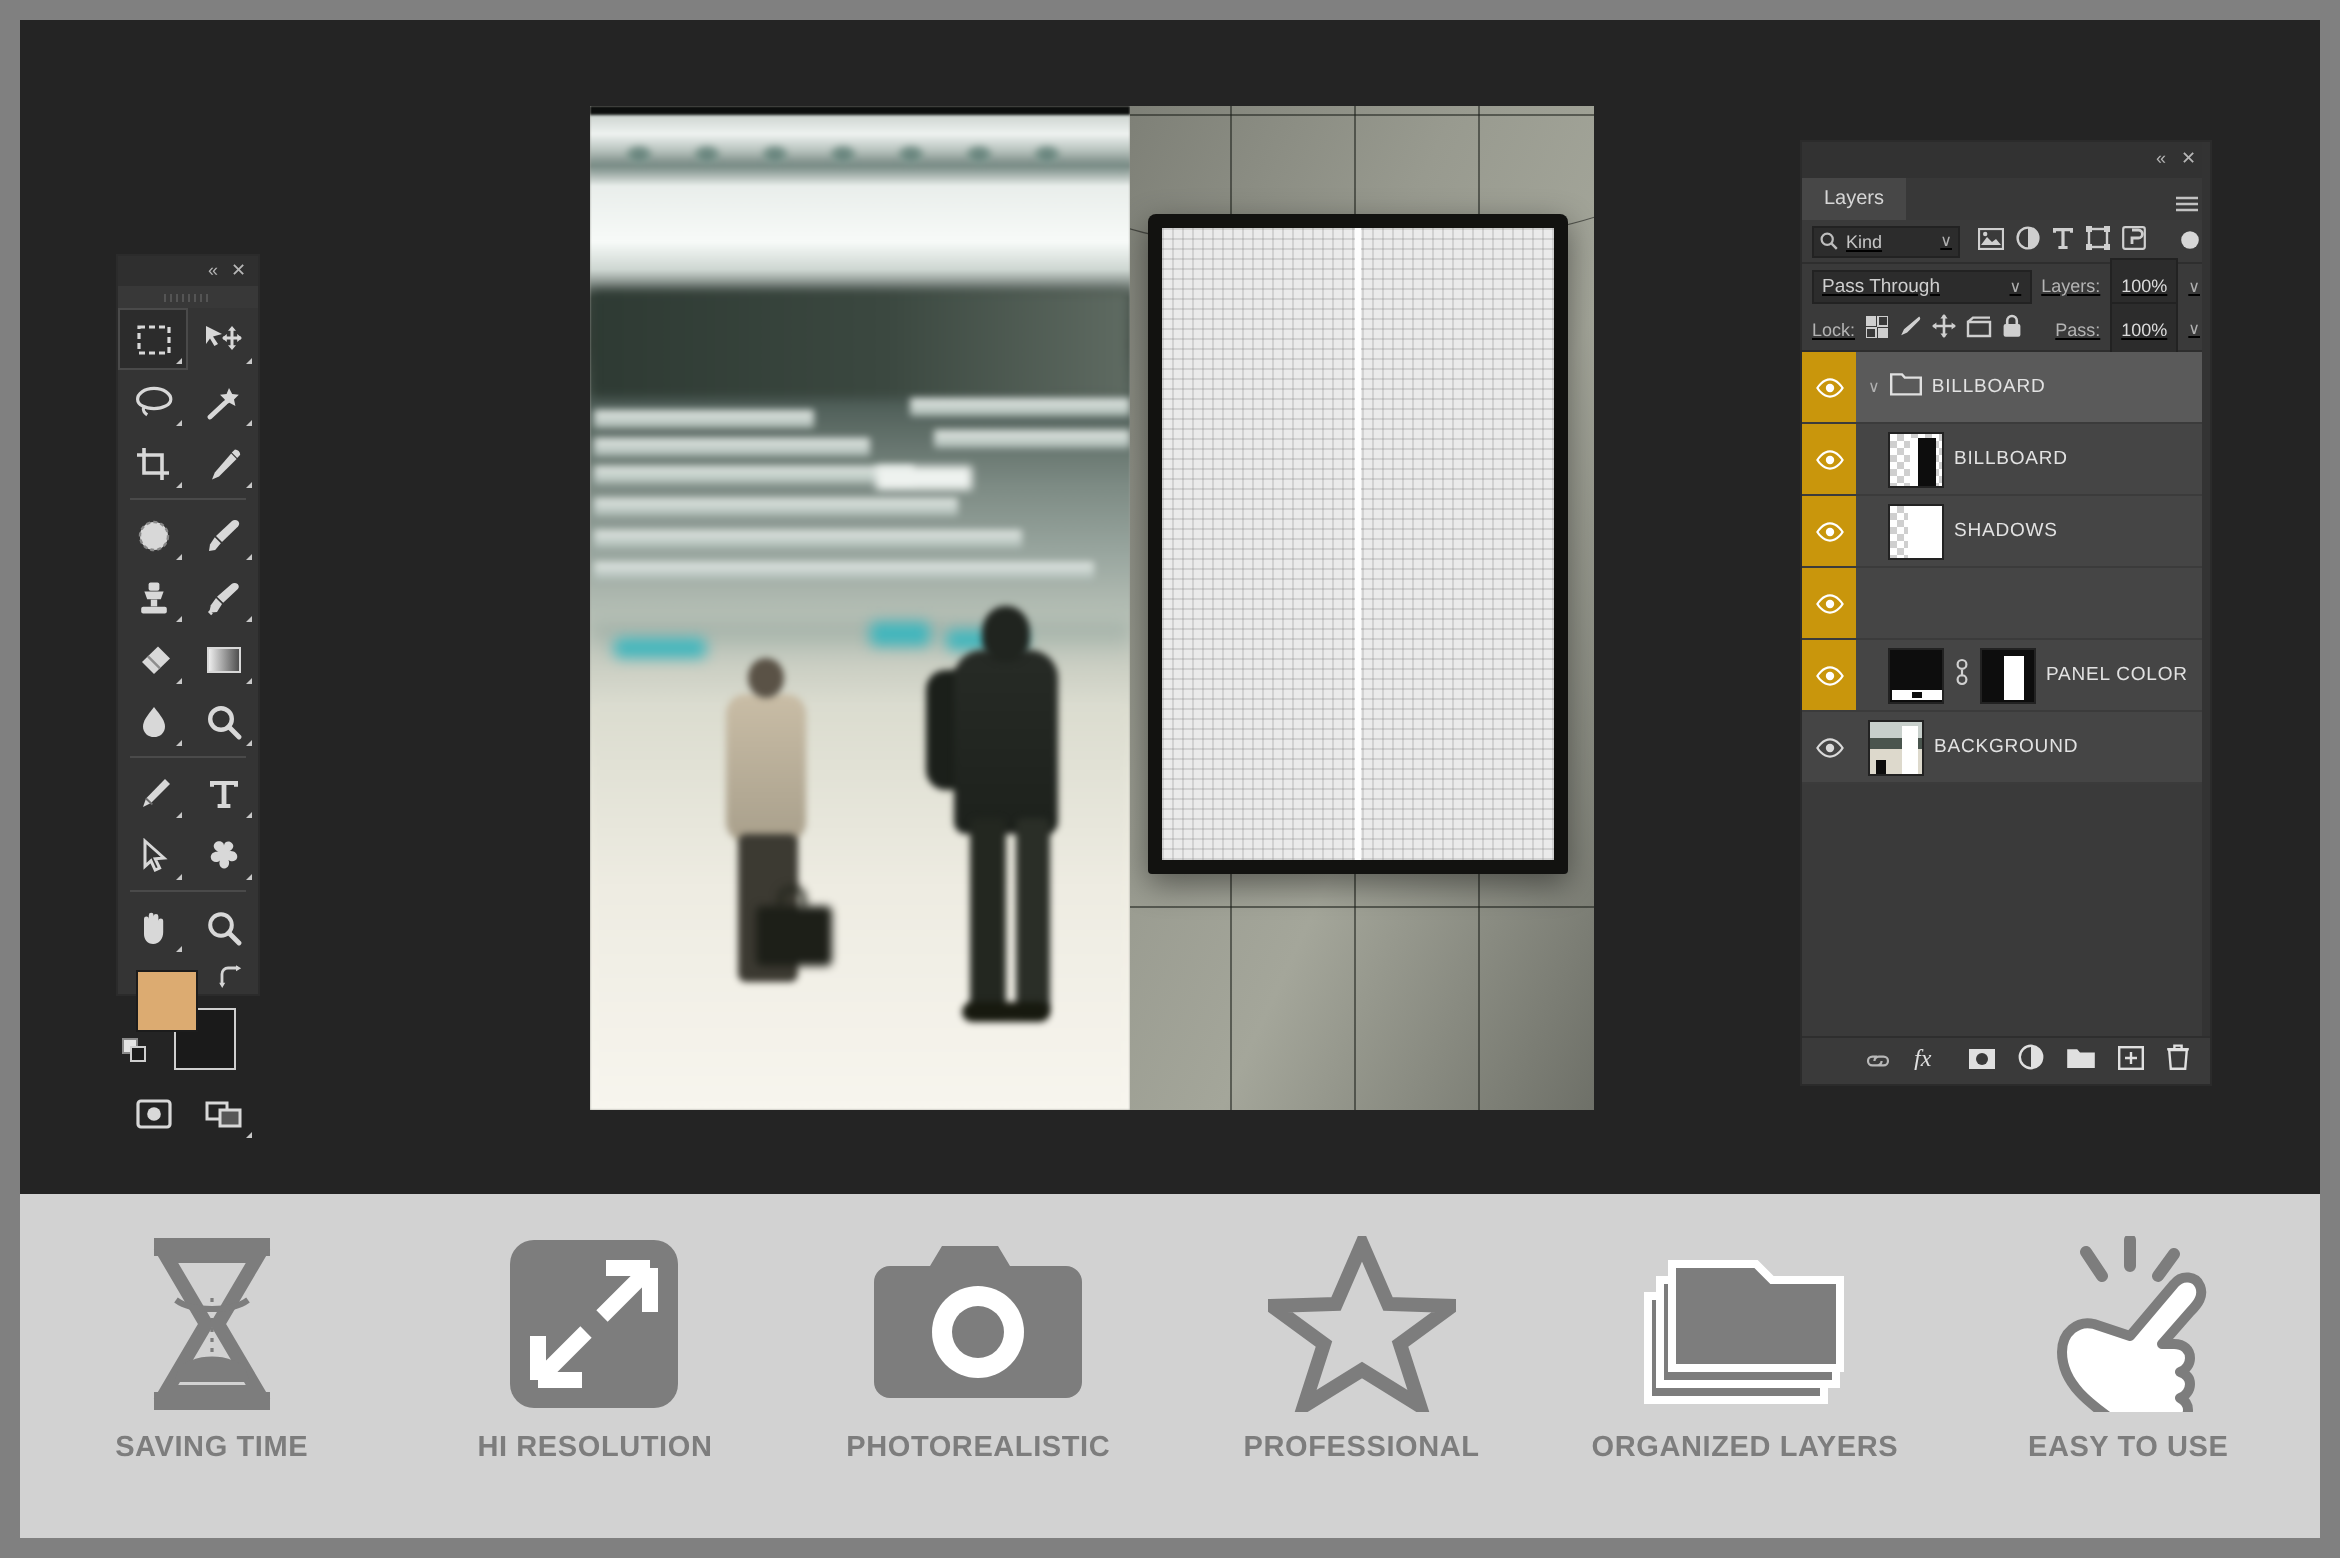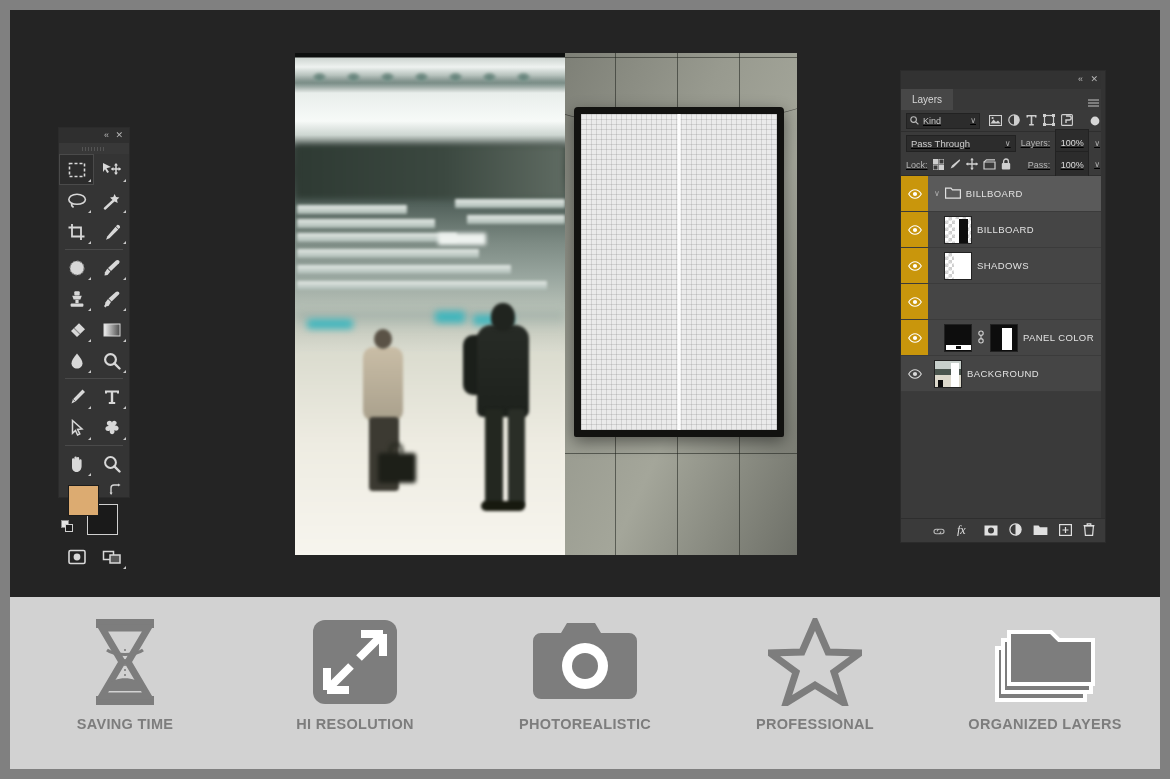--- a/index.html
+++ b/index.html
@@ -865,14 +865,23 @@
       <div class="f-ico">
         <svg width="104" height="88" viewBox="0 0 104 88">
           <path d="M4 30 H46 L54 38 H92 V82 H4 Z" fill="#7d7d7d" stroke="#fff" stroke-width="4"></path>
           <path d="M10 22 H52 L60 30 H98 V74 H10 Z" fill="#7d7d7d" stroke="#fff" stroke-width="4"></path>
           <path d="M16 14 H58 L66 22 H100 V66 H16 Z" fill="#7d7d7d" stroke="#fff" stroke-width="4"></path>
         </svg>
       </div>
       <div class="f-label">ORGANIZED LAYERS</div>
     </div>
 
+    <div class="feature">
+      <div class="f-ico">
+        <svg width="86" height="88" viewBox="0 0 86 88">
+          <path d="M30 20 L22 8 M44 15 L44 2 M58 20 L66 9" fill="none" stroke="#7d7d7d" stroke-width="6" stroke-linecap="round"></path>
+          <path d="M10 58 C10 48 18 42 26 44 L44 50 L66 24 C70 19 77 20 79 25 C81 30 78 34 74 38 L60 54 h6 c5 0 8 3 8 7 0 3 -2 6 -5 7 3 1 5 3 5 6 0 3 -2 6 -5 7 2 1 4 3 4 6 0 4 -4 7 -9 7 H38 C24 84 10 74 10 58 Z" fill="#fff" stroke="#7d7d7d" stroke-width="5" stroke-linejoin="round"></path>
+        </svg>
+      </div>
+      <div class="f-label">EASY TO USE</div>
+    </div>
   </div>
 </div>
 
 </body></html>

